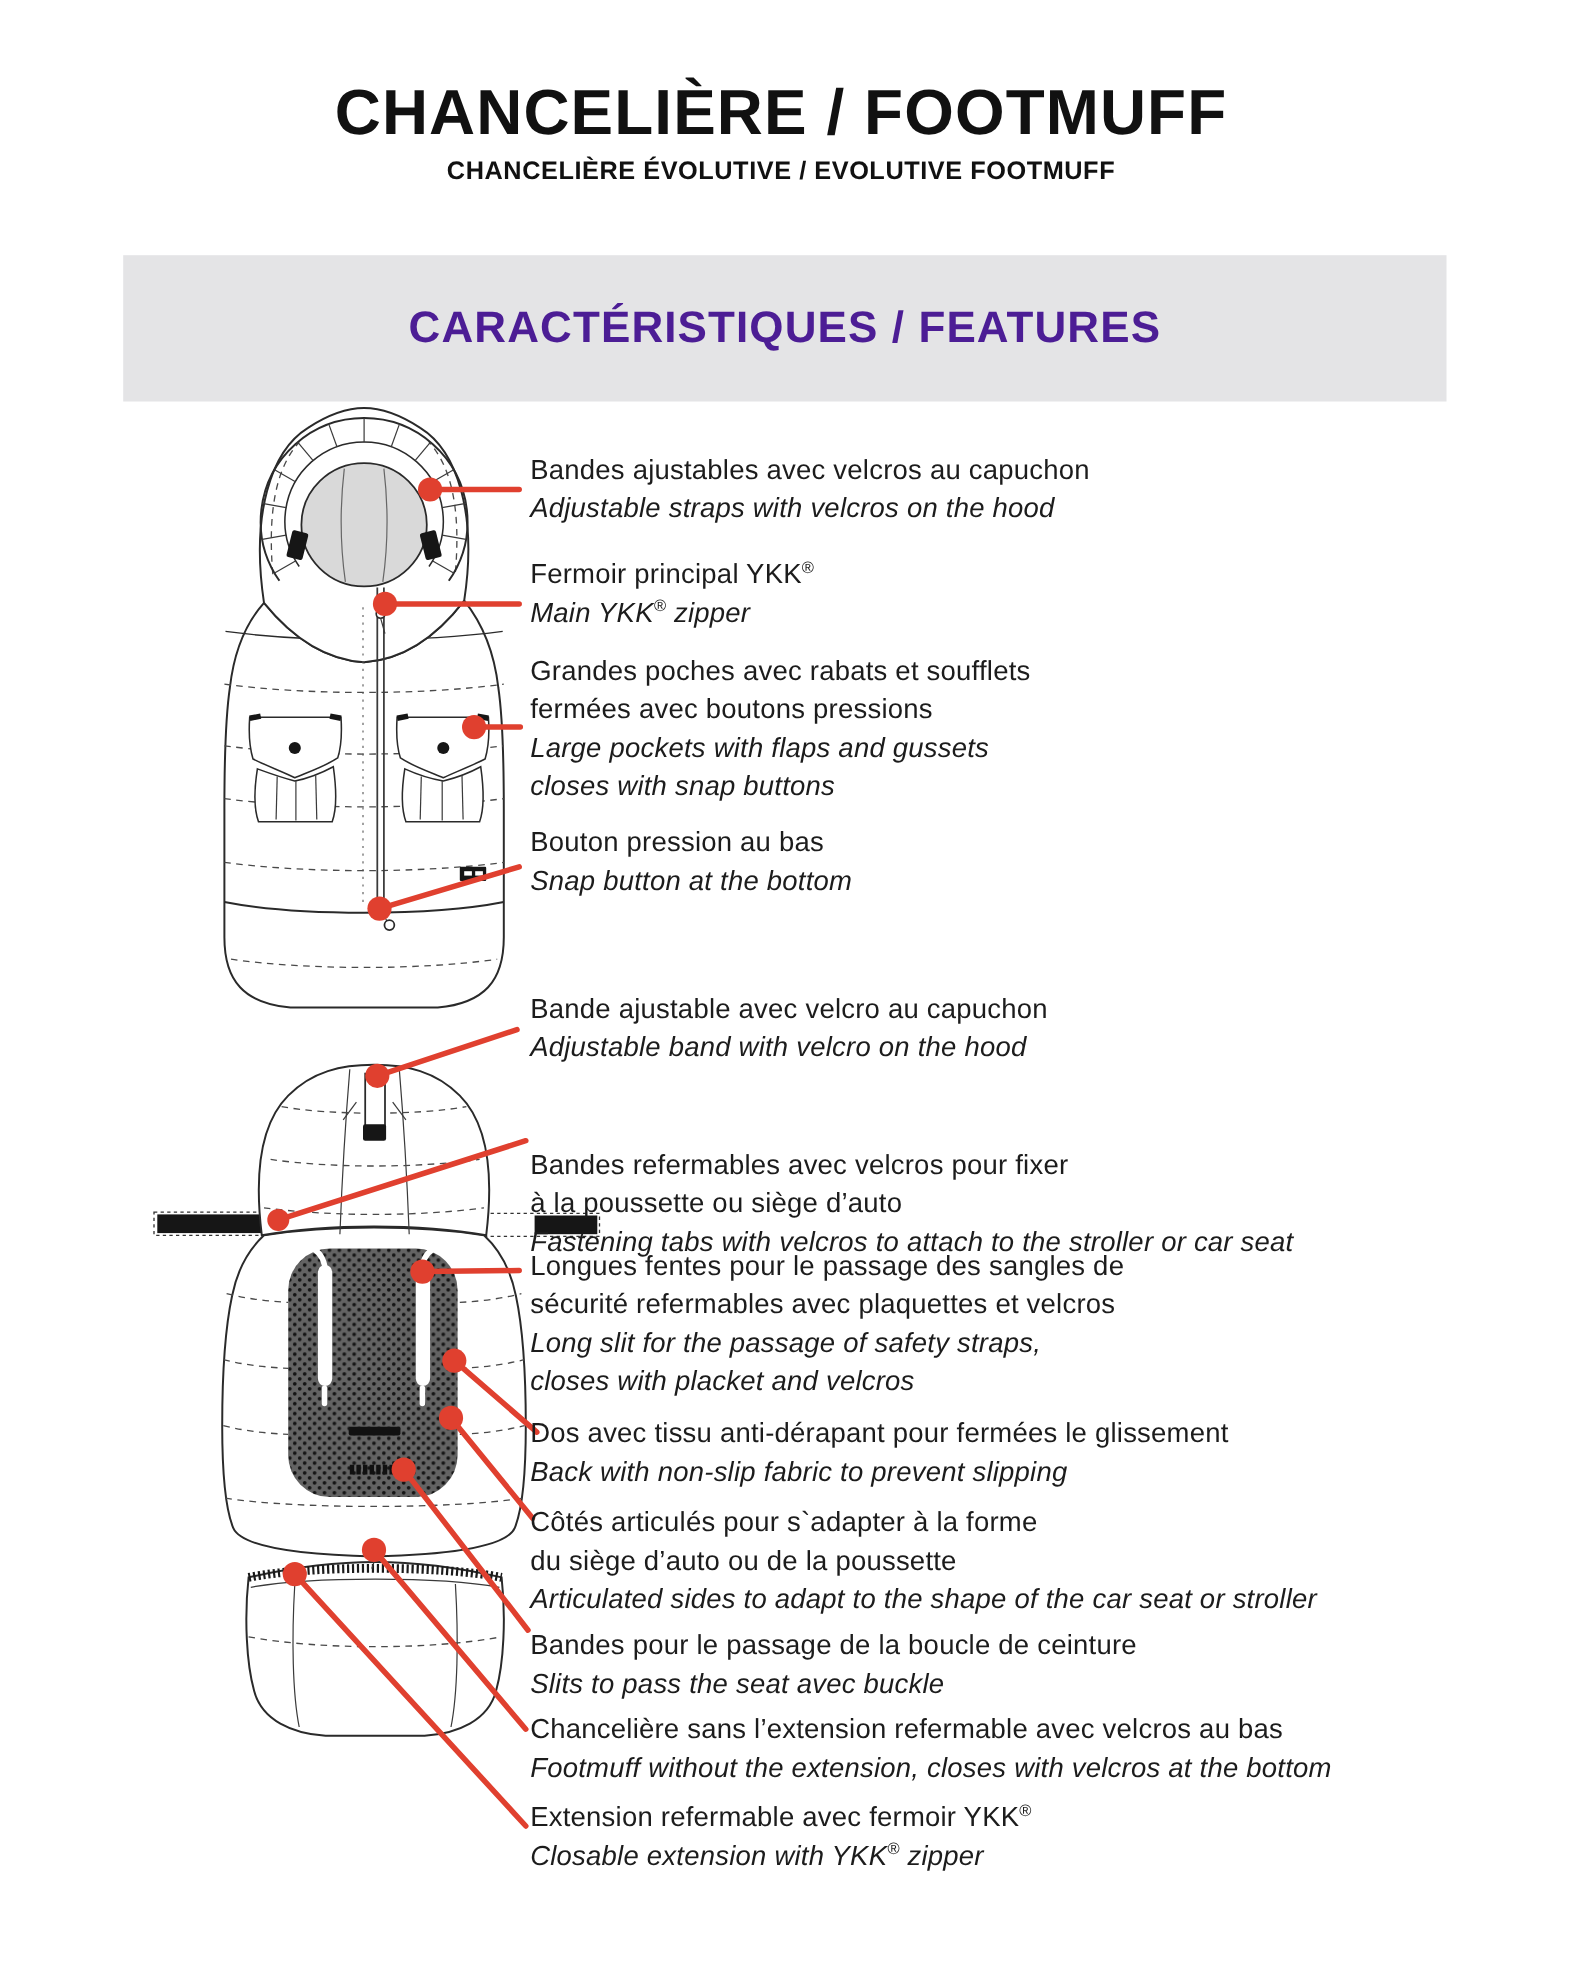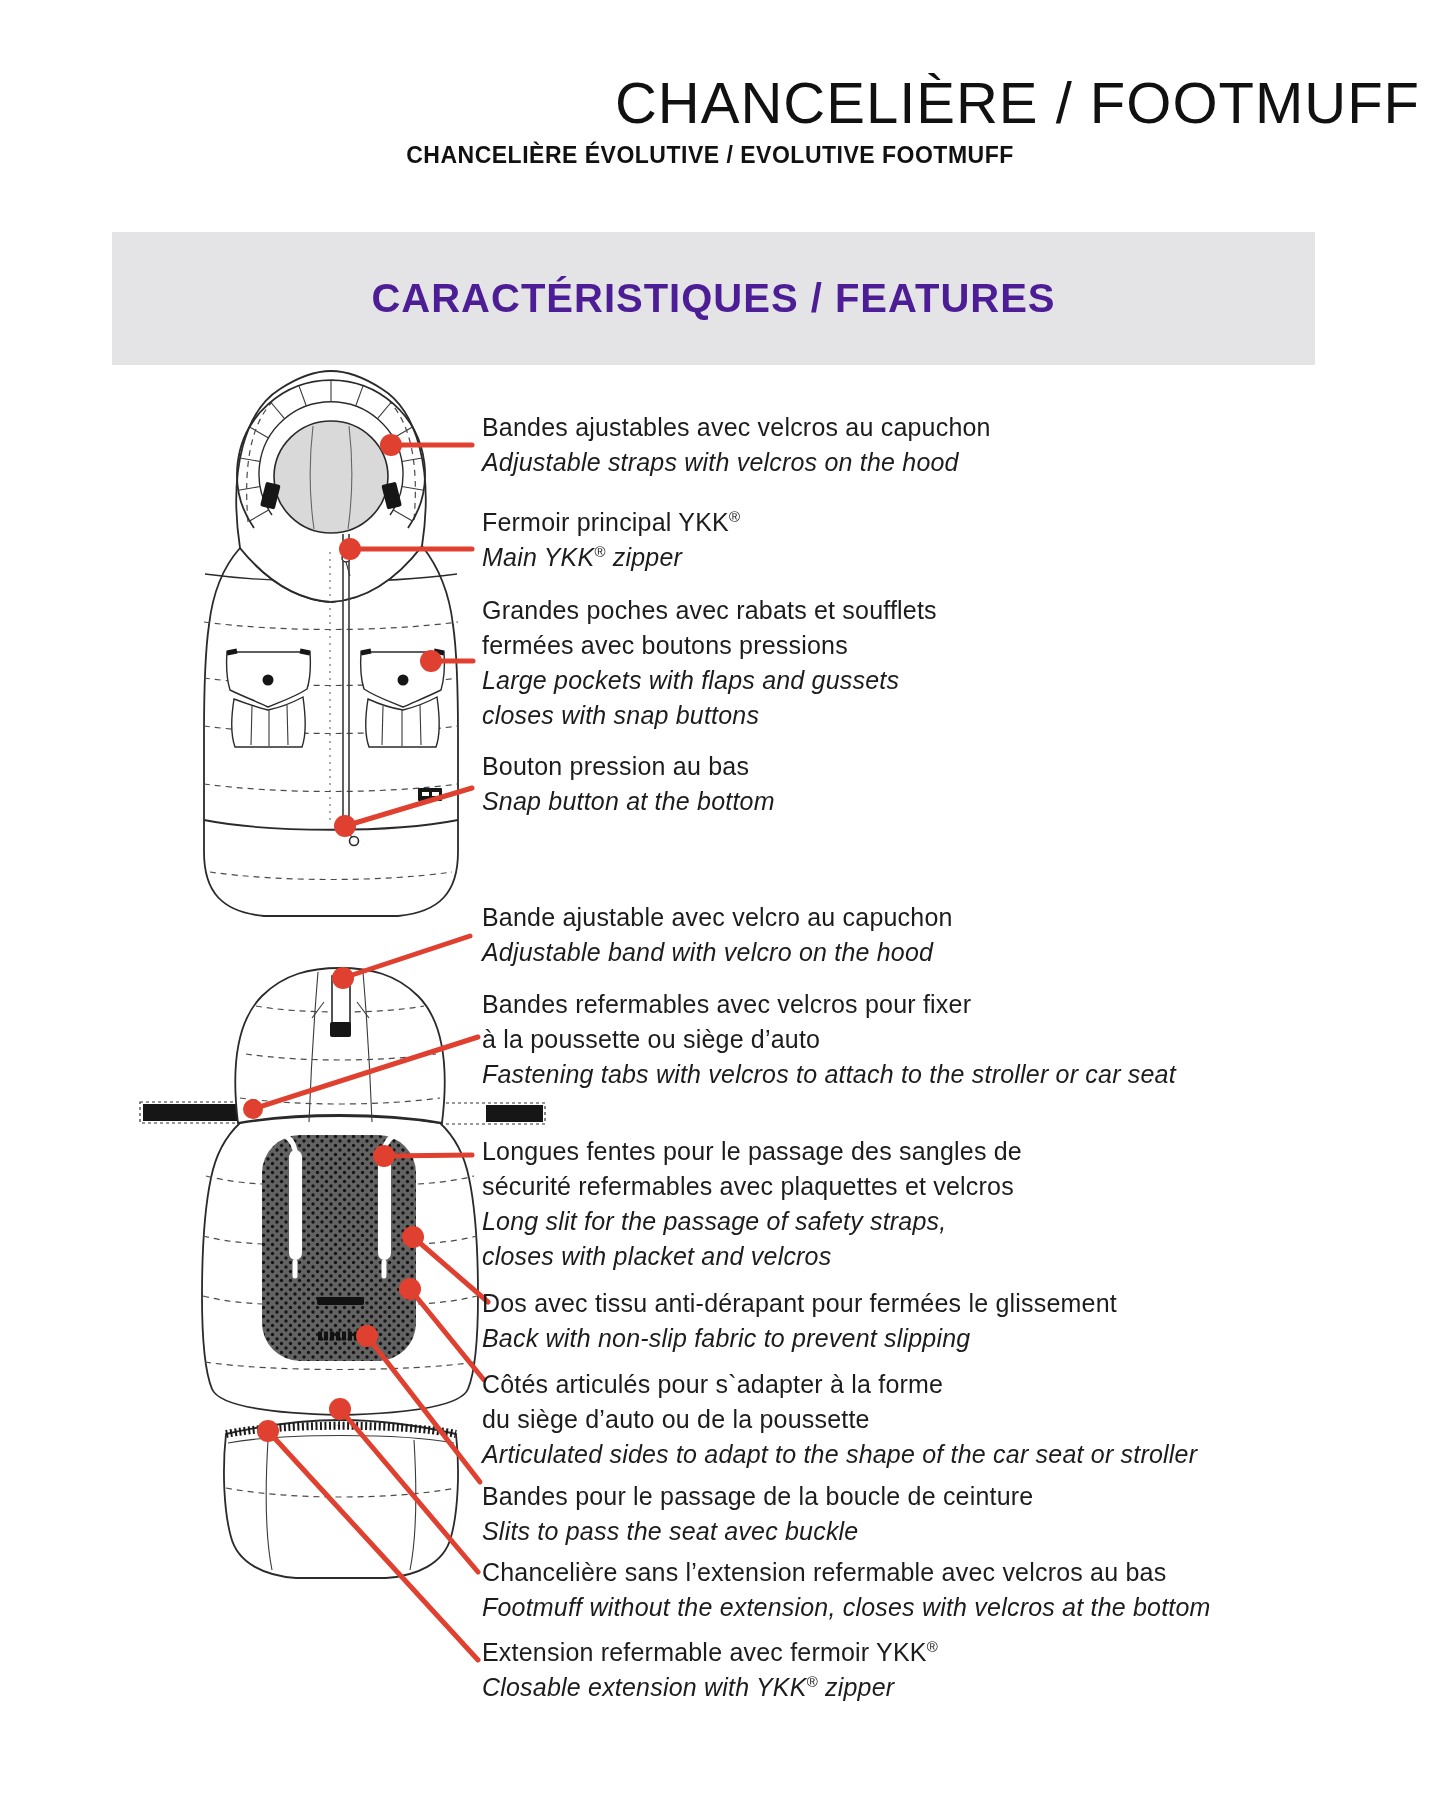--- a/index.html
+++ b/index.html
@@ -1,22 +1,22 @@
 <!DOCTYPE html>
 <html style="--accent: #e0402f; --banner-bg: #e4e4e6; --ink: #1f1f1f; --hood-gray: #d9d9d9;"><head>
 <meta charset="utf-8">
 <style>
   html,body{margin:0;padding:0;background:#ffffff;}
   .page{
     position:relative;width:1440px;height:1800px;background:#fff;overflow:hidden;
     font-family:"Liberation Sans", sans-serif;color:var(--ink,#1f1f1f);
   }
   .title{
-    position:absolute;left:0;top:68px;width:1420px;text-align:right;
-    font-size:58px;font-weight:400;letter-spacing:1px;color:#111;line-height:70px;
+    position:absolute;left:0;top:68px;width:1420px;text-align:center;
+    font-size:58px;font-weight:700;letter-spacing:1px;color:#111;line-height:70px;
   }
   .subtitle{
     position:absolute;left:0;top:140px;width:1420px;text-align:center;
     font-size:23px;font-weight:700;letter-spacing:.5px;color:#111;line-height:30px;
   }
   .banner{
     position:absolute;left:112px;top:232px;width:1203px;height:133px;
     background:var(--banner-bg,#e4e4e6);display:flex;align-items:center;justify-content:center;
   }
   .banner-label{font-size:40px;font-weight:700;letter-spacing:1px;color:#4c1d95;}
@@ -272,21 +272,21 @@
   </div>
   <div class="feature" style="top:749px">
     <div class="txt fr">Bouton pression au bas</div>
     <div class="txt en">Snap button at the bottom</div>
   </div>
 
   <div class="feature" style="top:900px">
     <div class="txt fr">Bande ajustable avec velcro au capuchon</div>
     <div class="txt en">Adjustable band with velcro on the hood</div>
   </div>
-  <div class="feature" style="top:987px">
+  <div class="feature" style="top:1042px">
     <div class="txt fr">Bandes refermables avec velcros pour fixer</div>
     <div class="txt fr">à la poussette ou siège d’auto</div>
     <div class="txt en">Fastening tabs with velcros to attach to the stroller or car seat</div>
   </div>
   <div class="feature" style="top:1134px">
     <div class="txt fr">Longues fentes pour le passage des sangles de</div>
     <div class="txt fr">sécurité refermables avec plaquettes et velcros</div>
     <div class="txt en">Long slit for the passage of safety straps,</div>
     <div class="txt en">closes with placket and velcros</div>
   </div>

